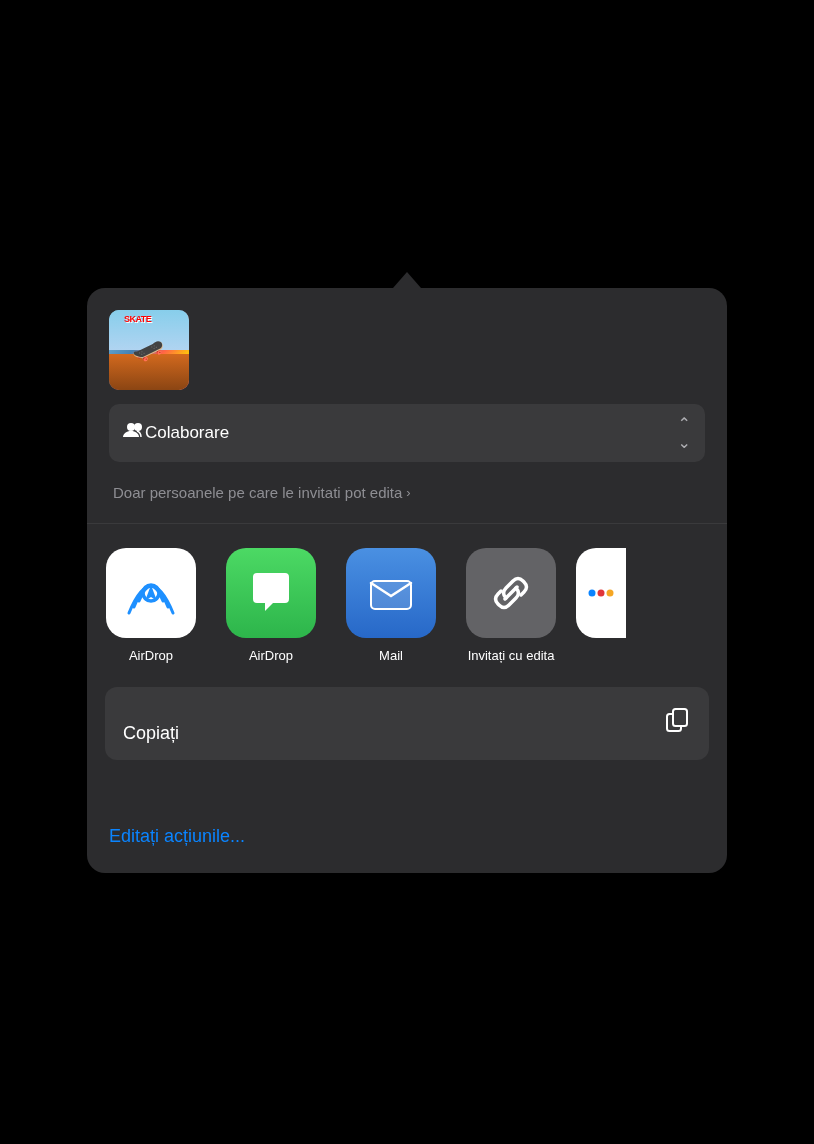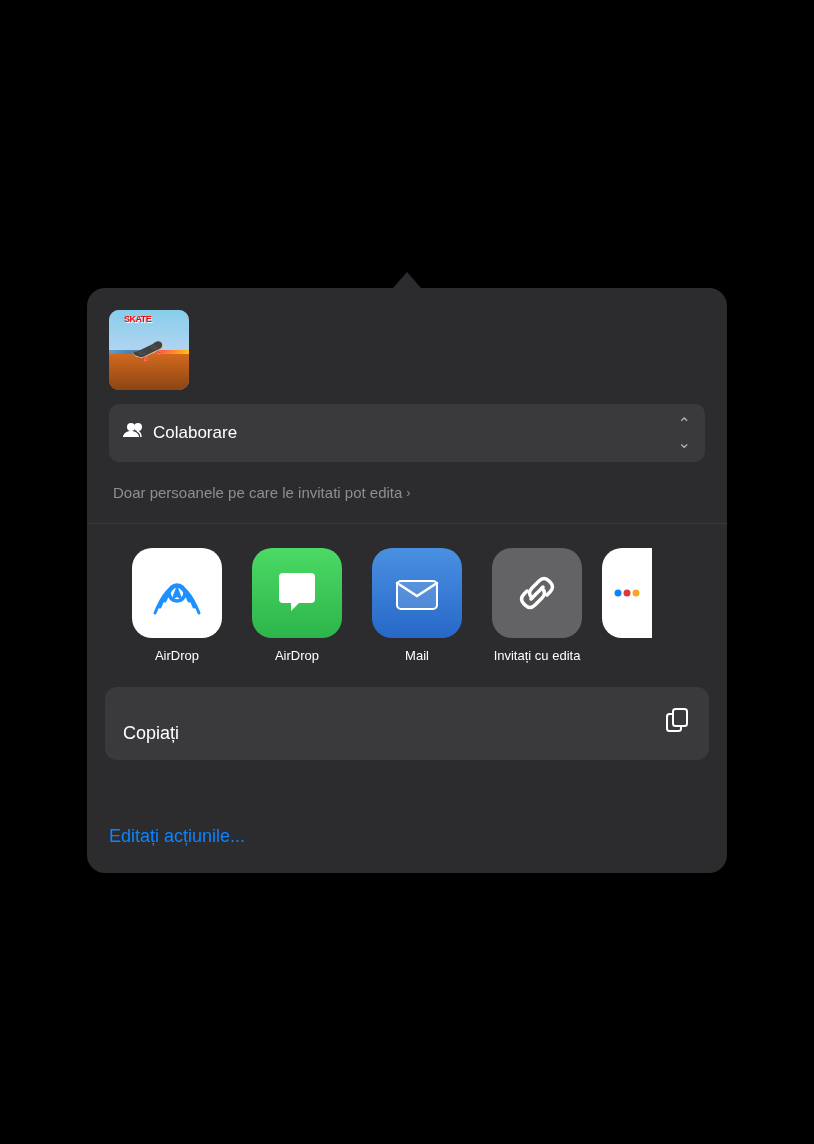--- a/index.html
+++ b/index.html
@@ -100,21 +100,20 @@
       color: #fff;
       line-height: 1.1;
     }
 
     .collab-dropdown {
       display: flex;
       align-items: center;
       background: #3a3a3c;
       border-radius: 10px;
       padding: 10px 14px;
-      gap: 8px;
       cursor: pointer;
       width: 100%;
       margin-bottom: 20px;
     }
 
     .collab-icon {
       color: #fff;
       font-size: 18px;
     }
 
@@ -148,21 +147,21 @@
     .divider {
       height: 1px;
       background: #3a3a3c;
       margin: 0 0 24px 0;
     }
 
     .share-row {
       display: flex;
       flex-direction: row;
       gap: 0;
-      padding: 0 30px;
+      padding: 0 4px;
       overflow: hidden;
       margin-bottom: 24px;
     }
 
     .share-item {
       display: flex;
       flex-direction: column;
       align-items: center;
       gap: 10px;
       min-width: 120px;

